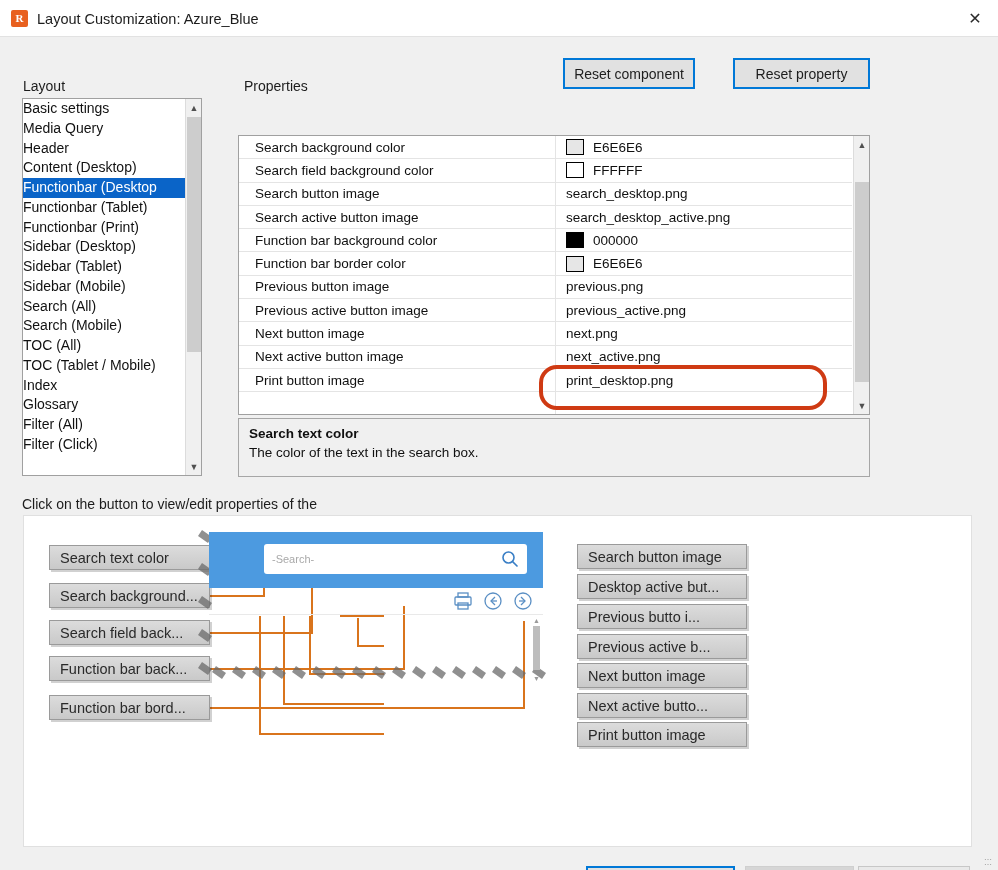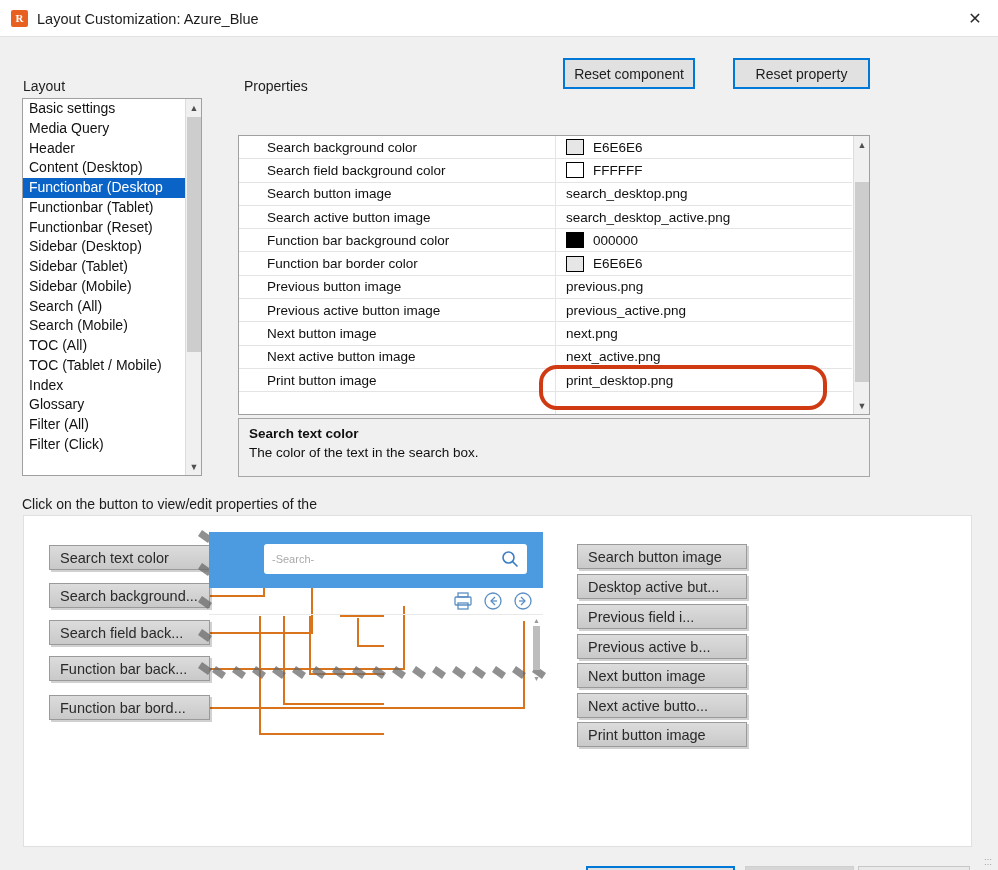--- a/index.html
+++ b/index.html
@@ -67,21 +67,21 @@
 
   
   .listbox {
     position: absolute; left: 22px; top: 61px; width: 180px; height: 378px;
     background: #ffffff; border: 1px solid #a0a0a0;
     overflow: hidden;
   }
   .list-inner { position: absolute; left: 0; top: 0; width: 163px; }
   .list-item {
     height: 19.75px; line-height: 19.75px;
-    padding-left: 6px;
+    padding-left: 0;
     font-size: 14px; color: #111; white-space: nowrap;
     cursor: default;
   }
   .list-item.selected { background: #0a64c8; color: #ffffff; }
 
   
   .vscroll {
     position: absolute; right: 0; top: 0; width: 16px; height: 100%;
     background: #f0f0f0; border-left: 1px solid #dcdcdc;
   }
@@ -101,21 +101,21 @@
     position: absolute; left: 238px; top: 98px; width: 632px; height: 280px;
     background: #ffffff; border: 1px solid #a0a0a0;
     overflow: hidden;
   }
   .prop-rows { position: absolute; left: 0; top: 0; right: 17px; }
   .prop-row {
     display: flex; height: 23.3px; align-items: center;
     border-bottom: 1px solid #e4e4e4;
   }
   .prop-name {
-    width: 317px; padding-left: 28px;
+    width: 317px; padding-left: 16px;
     font-size: 13.5px; color: #101010; white-space: nowrap;
     border-right: 1px solid #e4e4e4; height: 100%;
     display: flex; align-items: center;
   }
   .prop-val {
     flex: 1; padding-left: 10px; height: 100%;
     font-size: 13.5px; color: #101010; white-space: nowrap;
     display: flex; align-items: center;
   }
   .swatch {
@@ -222,21 +222,21 @@
 
   <div class="group-label" id="layout-label">Layout</div>
   <div class="listbox">
     <div class="list-inner" id="layout-list">
         <div class="list-item">Basic settings</div>
         <div class="list-item">Media Query</div>
         <div class="list-item">Header</div>
         <div class="list-item">Content (Desktop)</div>
         <div class="list-item selected">Functionbar (Desktop</div>
         <div class="list-item">Functionbar (Tablet)</div>
-        <div class="list-item">Functionbar (Reset)</div>
+        <div class="list-item">Functionbar (Print)</div>
         <div class="list-item">Sidebar (Desktop)</div>
         <div class="list-item">Sidebar (Tablet)</div>
         <div class="list-item">Sidebar (Mobile)</div>
         <div class="list-item">Search (All)</div>
         <div class="list-item">Search (Mobile)</div>
         <div class="list-item">TOC (All)</div>
         <div class="list-item">TOC (Tablet / Mobile)</div>
         <div class="list-item">Index</div>
         <div class="list-item">Glossary</div>
         <div class="list-item">Filter (All)</div>
@@ -354,21 +354,21 @@
     </svg>
 
     <div class="callout" style="left:25px;top:29px;width:161px;">Search text color</div>
     <div class="callout" style="left:25px;top:67px;width:161px;">Search background...</div>
     <div class="callout" style="left:25px;top:104px;width:161px;">Search field back...</div>
     <div class="callout" style="left:25px;top:140px;width:161px;">Function bar back...</div>
     <div class="callout" style="left:25px;top:179px;width:161px;">Function bar bord...</div>
 
     <div class="callout" style="left:553px;top:28px;width:170px;">Search button image</div>
     <div class="callout" style="left:553px;top:58px;width:170px;">Desktop active but...</div>
-    <div class="callout" style="left:553px;top:88px;width:170px;">Previous field i...</div>
+    <div class="callout" style="left:553px;top:88px;width:170px;">Previous butto i...</div>
     <div class="callout" style="left:553px;top:118px;width:170px;">Previous active b...</div>
     <div class="callout" style="left:553px;top:147px;width:170px;">Next button image</div>
     <div class="callout" style="left:553px;top:177px;width:170px;">Next active butto...</div>
     <div class="callout" style="left:553px;top:206px;width:170px;">Print button image</div>
 
     <svg width="949" height="332" style="position:absolute;left:0;top:0;pointer-events:none;">
       <g fill="#6b6b6b" opacity="0.75" id="chev-group">
           <path d="M0,0 L10,7 L6,13 L-4,6 Z" transform="translate(178,14) rotate(0)"></path>
           <path d="M0,0 L10,7 L6,13 L-4,6 Z" transform="translate(178,47) rotate(0)"></path>
           <path d="M0,0 L10,7 L6,13 L-4,6 Z" transform="translate(178,80) rotate(0)"></path>

